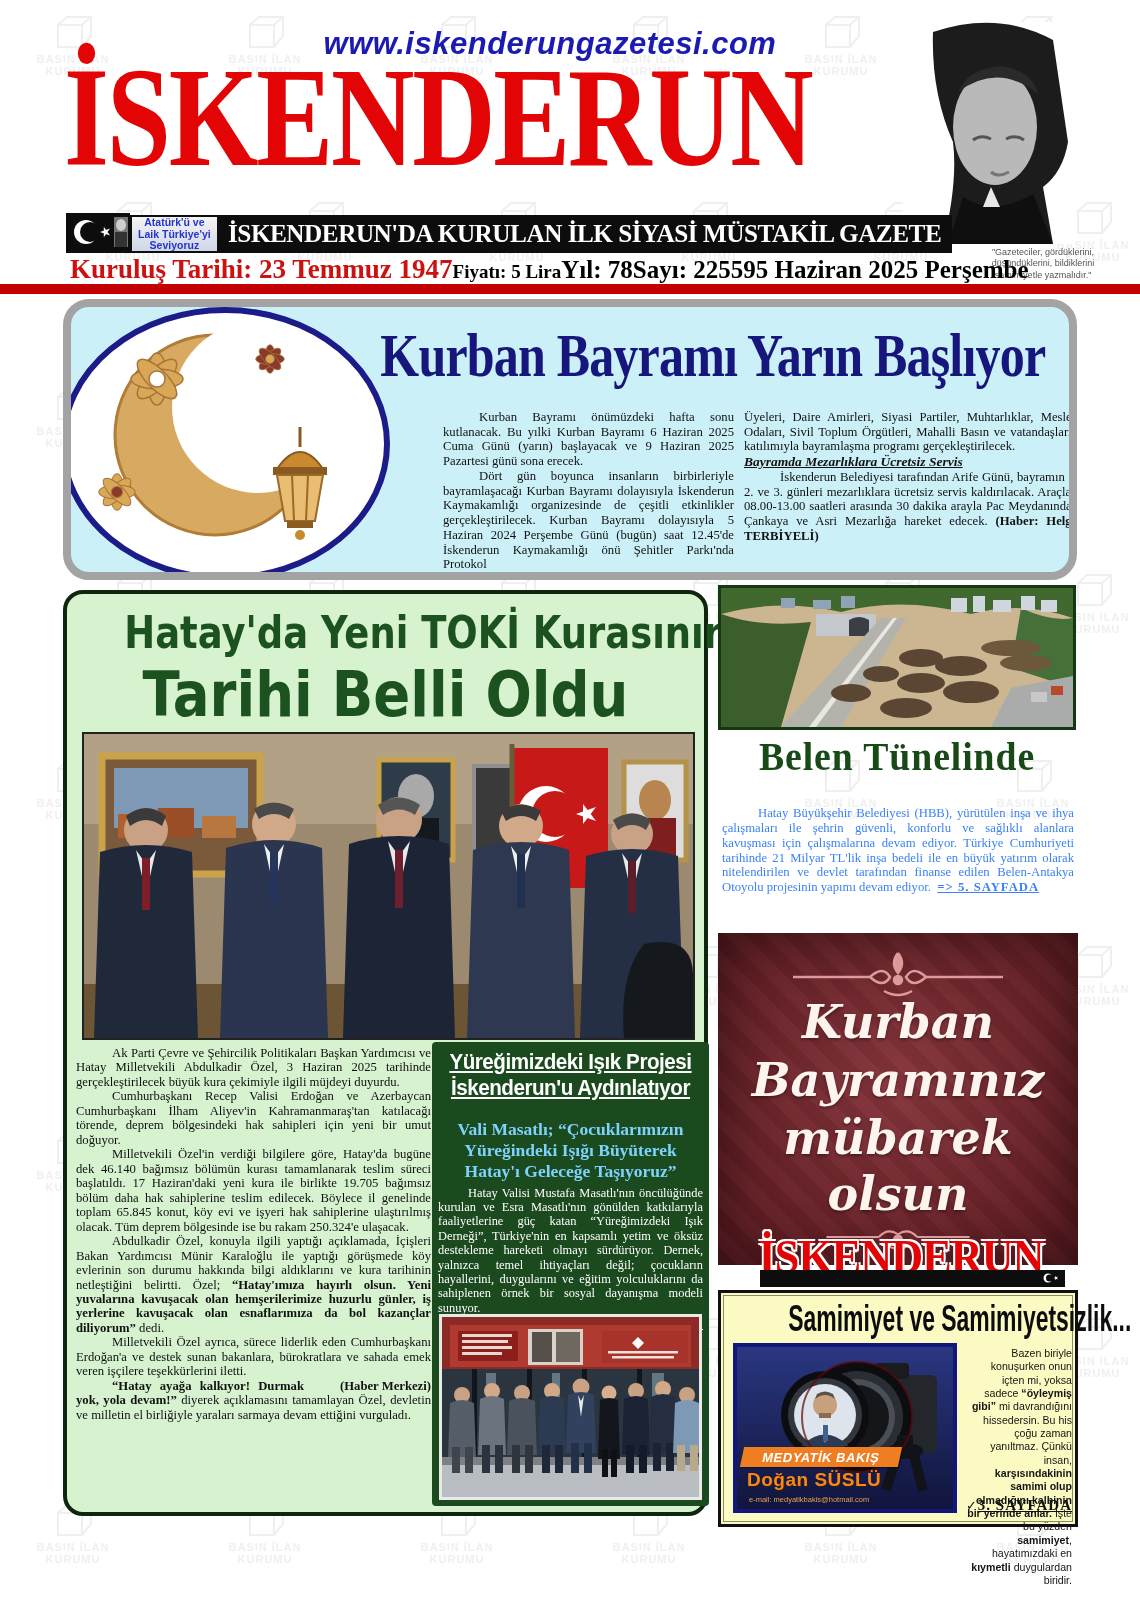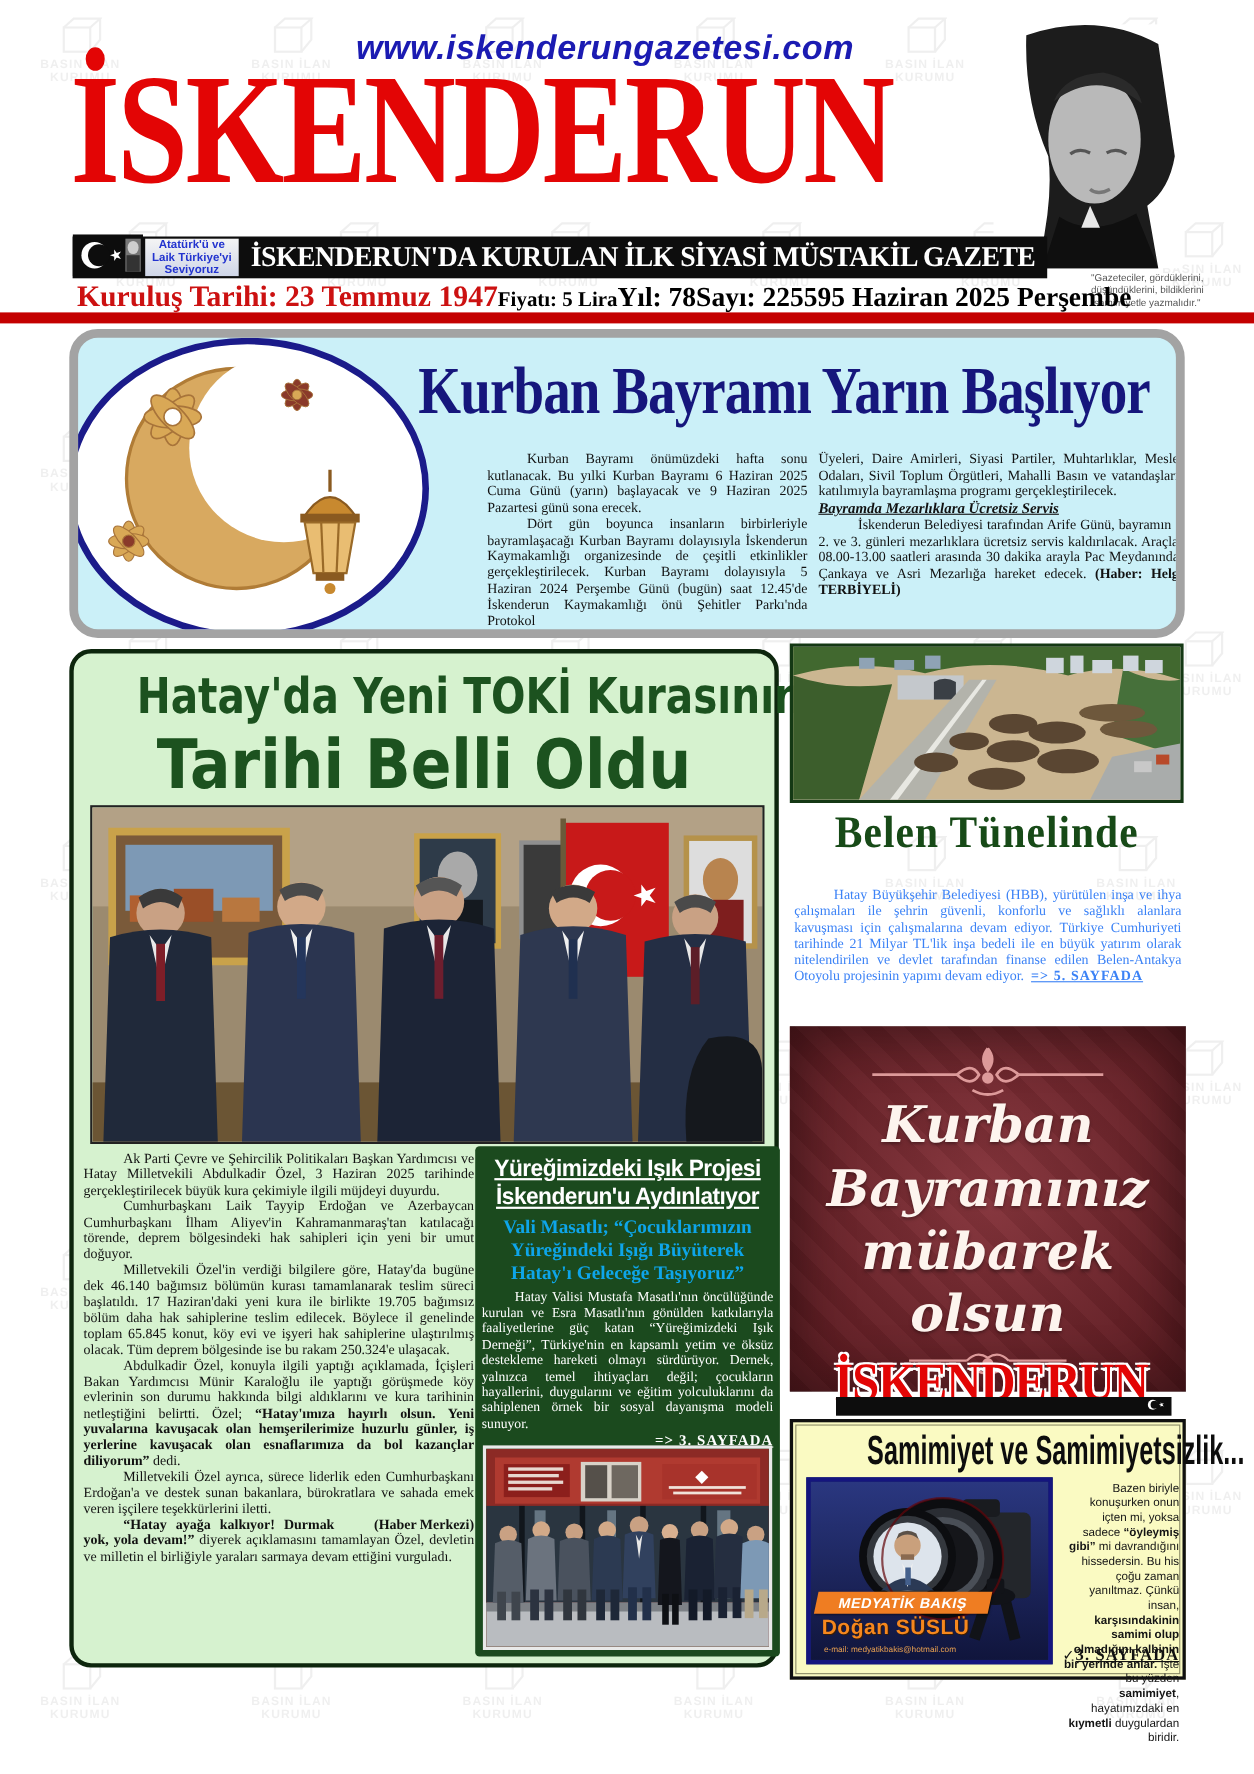--- a/index.html
+++ b/index.html
@@ -51,21 +51,21 @@
   .toki-h2 { position:absolute; left:0; top:64px; width:100%; text-align:center; font-family:"DejaVu Sans", sans-serif;
              font-weight:bold; font-size:62px; color:#1c521f; white-space:nowrap; transform:scaleX(.88); transform-origin:center; }
   .toki-photo { position:absolute; left:15px; top:138px; width:613px; height:308px; border:2px solid #222; }
   .toki-text { position:absolute; left:9px; top:452px; width:355px; font-size:12.7px; line-height:1.14; text-align:justify; color:#111; }
   .fr { float:right; font-weight:bold; }
 
   
   .isik-box { position:absolute; left:365px; top:448px; width:277px; height:464px; background:#1b4a1e; border-radius:4px; padding:8px 6px 6px; }
   .isik-t { text-align:center; color:#fff; font-family:"Liberation Sans", sans-serif; font-weight:bold; font-size:21.5px;
             line-height:1.2; text-decoration:underline; letter-spacing:-.5px; white-space:nowrap; transform:scaleX(.96); transform-origin:center; }
-  .isik-sub { text-align:center; color:#0ea5e9; font-weight:bold; font-size:17.5px; line-height:1.22; margin-top:3px; }
+  .isik-sub { text-align:center; color:#7dd3fc; font-weight:bold; font-size:17.5px; line-height:1.22; margin-top:17px; }
   .isik-body { color:#fff; font-size:12.4px; line-height:1.16; text-align:justify; margin-top:3px; text-indent:30px; }
   .isik-more { text-align:right; color:#fff; font-weight:bold; font-size:13.5px; text-decoration:underline; margin-top:1px; letter-spacing:1px; }
   .group-photo { position:absolute; left:7px; top:272px; width:263px; height:186px; border:3px solid #e9e9e9; }
 
   
   .belen-photo { left:718px; top:585px; width:358px; height:145px; border:3px solid #143814; }
   .belen-t1 { left:718px; top:732px; width:358px; text-align:center; font-weight:bold; font-size:41px; color:#174a17;
               white-space:nowrap; transform:scaleX(.92); transform-origin:center; letter-spacing:1px; }
   .belen-t2 { left:718px; top:772px; width:358px; text-align:center; font-weight:bold; font-size:31px; color:#174a17; white-space:nowrap; }
   .belen-body { left:722px; top:806px; width:352px; font-size:12.7px; line-height:1.17; text-align:justify; color:#3b82f6; }
@@ -816,21 +816,21 @@
               <path d="M-10 19 L0 33 L10 19 L0 62 Z" fill="#e8e8e8"></path>
               <rect x="-4" y="27" width="8" height="52" fill="#5c1e28"></rect>
             </g>
         </g>
         <path d="M560 210 Q608 200 609 240 L609 304 L540 304 Q535 240 560 210 Z" fill="#15181d"></path>
       </svg>
     </div>
 
     <div class="toki-text">
       <p class="np">Ak Parti Çevre ve Şehircilik Politikaları Başkan Yardımcısı ve Hatay Milletvekili Abdulkadir Özel, 3 Haziran 2025 tarihinde gerçekleştirilecek büyük kura çekimiyle ilgili müjdeyi duyurdu.</p>
-      <p class="np">Cumhurbaşkanı Laik Tayyip Erdoğan ve Azerbaycan Cumhurbaşkanı İlham Aliyev'in Kahramanmaraş'tan katılacağı törende, deprem bölgesindeki hak sahipleri için yeni bir umut doğuyor.</p>
+      <p class="np">Cumhurbaşkanı Recep Valisi Erdoğan ve Azerbaycan Cumhurbaşkanı İlham Aliyev'in Kahramanmaraş'tan katılacağı törende, deprem bölgesindeki hak sahipleri için yeni bir umut doğuyor.</p>
       <p class="np">Milletvekili Özel'in verdiği bilgilere göre, Hatay'da bugüne dek 46.140 bağımsız bölümün kurası tamamlanarak teslim süreci başlatıldı. 17 Haziran'daki yeni kura ile birlikte 19.705 bağımsız bölüm daha hak sahiplerine teslim edilecek. Böylece il genelinde toplam 65.845 konut, köy evi ve işyeri hak sahiplerine ulaştırılmış olacak. Tüm deprem bölgesinde ise bu rakam 250.324'e ulaşacak.</p>
       <p class="np"><span>Abdulkadir Özel, konuyla ilgili yaptığı açıklamada, İçişleri Bakan Yardımcısı Münir Karaloğlu ile yaptığı görüşmede köy evlerinin son durumu hakkında bilgi aldıklarını ve kura tarihinin netleştiğini belirtti. Özel; </span><span style="font-weight: bold;">“Hatay'ımıza hayırlı olsun. Yeni yuvalarına kavuşacak olan hemşerilerimize huzurlu günler, iş yerlerine kavuşacak olan esnaflarımıza da bol kazançlar diliyorum”</span><span> dedi.</span></p>
       <p class="np">Milletvekili Özel ayrıca, sürece liderlik eden Cumhurbaşkanı Erdoğan'a ve destek sunan bakanlara, bürokratlara ve sahada emek veren işçilere teşekkürlerini iletti.</p>
       <p class="np"><span class="fr">(Haber Merkezi)</span><span><span style="font-weight: bold;">“Hatay ayağa kalkıyor! Durmak yok, yola devam!”</span><span> diyerek açıklamasını tamamlayan Özel, devletin ve milletin el birliğiyle yaraları sarmaya devam ettiğini vurguladı.</span></span></p>
     </div>
 
     <div class="isik-box">
       <div class="isik-t">Yüreğimizdeki Işık Projesi</div>
       <div class="isik-t">İskenderun'u Aydınlatıyor</div>
       <div class="isik-sub">Vali Masatlı; “Çocuklarımızın Yüreğindeki Işığı Büyüterek Hatay'ı Geleceğe Taşıyoruz”</div>

